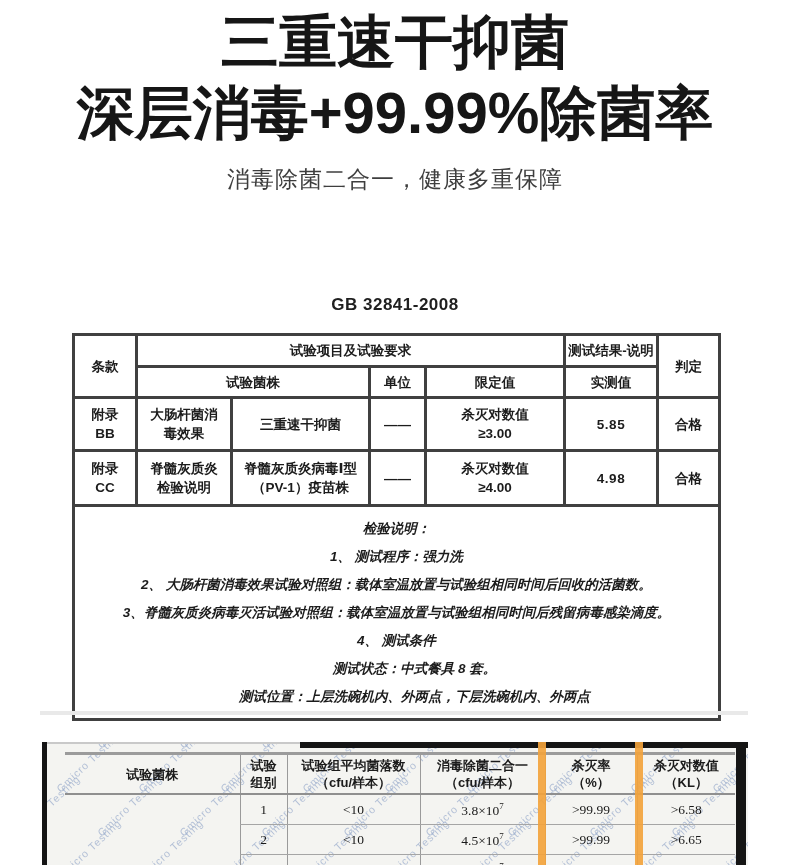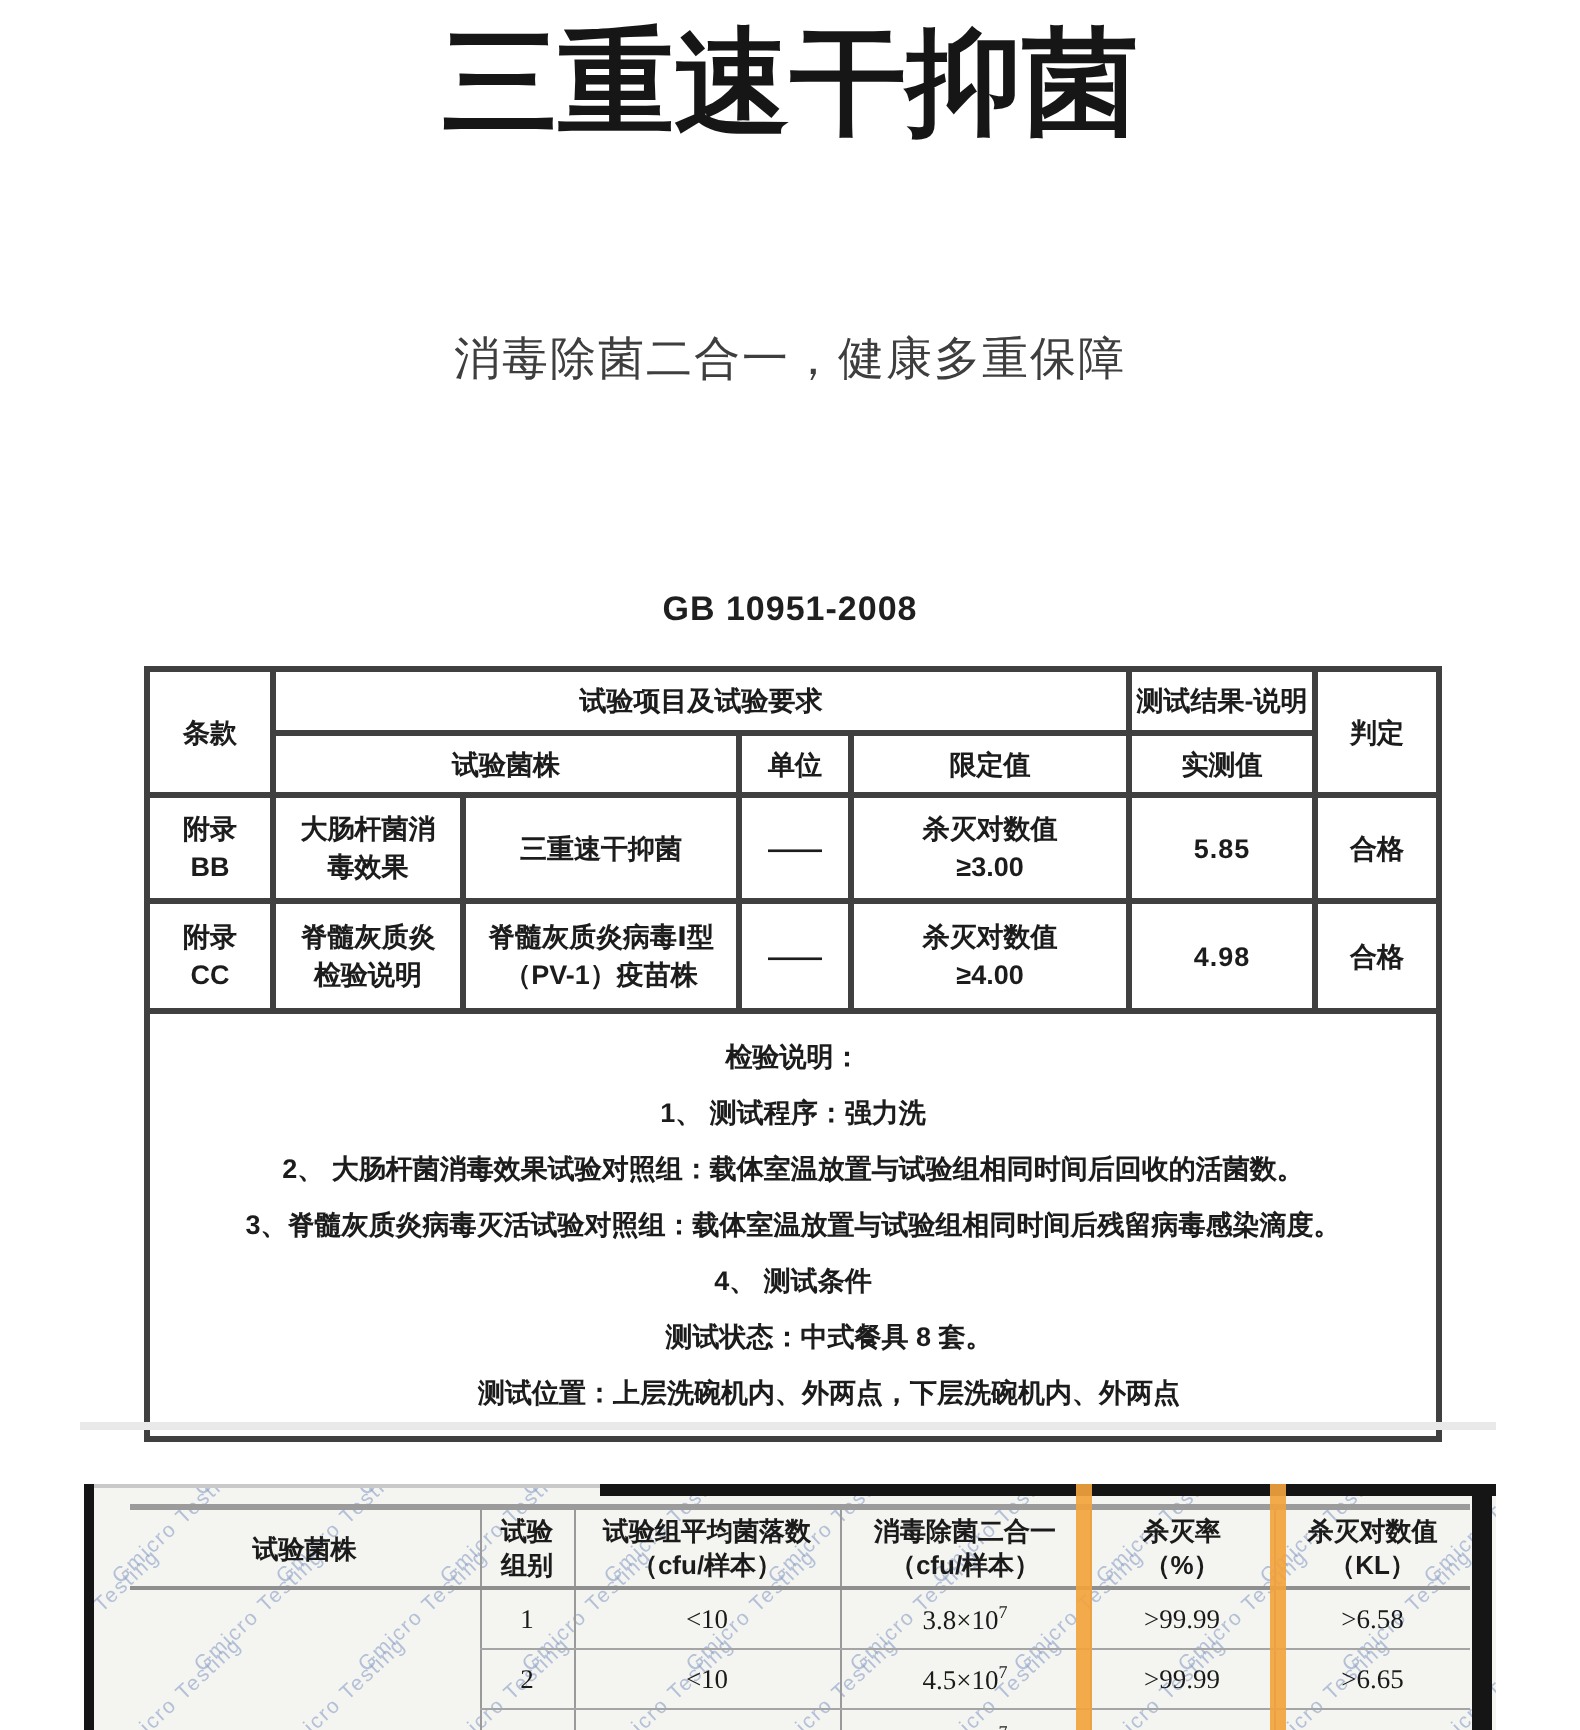--- a/index.html
+++ b/index.html
@@ -18,21 +18,21 @@
   table.gbt{position:absolute;left:72px;top:333px;width:646px;border-collapse:collapse;
             table-layout:fixed;background:#fff;}
   table.gbt td{border:3px solid #404040;text-align:center;vertical-align:middle;
                font-size:13.5px;font-weight:700;color:#1c1c1c;padding:0;line-height:19px;}
   table.gbt{border:2px solid #4f4f4f;}
   tr.gh1 td{height:29px;}
   tr.gh2 td{height:28px;}
   tr.gb1 td{height:50px;}
   tr.gb2 td{height:52px;}
   .measured{font-size:15px;font-weight:600;letter-spacing:.5px;}
-  td.notes-cell{height:211px;text-align:left;vertical-align:top;padding:8px 14px 0 16px;}
+  td.notes-cell{height:211px;text-align:left;vertical-align:top;padding:8px 14px 0 16px;font-style:italic;}
   .note-line{line-height:28px;font-size:13.5px;font-weight:700;color:#1c1c1c;white-space:nowrap;}
   .note-indent{padding-left:36px;}
 
   
   .divider{position:absolute;left:40px;top:711px;width:708px;height:4px;background:#e9e9e9;}
 
   
   .scan{position:absolute;left:42px;top:742px;width:706px;height:123px;background:#f4f4f1;overflow:hidden;}
   .wm{position:absolute;z-index:1;transform:rotate(-43deg);transform-origin:left center;
       font-size:10.5px;letter-spacing:1px;color:rgba(126,150,193,0.55);white-space:nowrap;
@@ -56,27 +56,28 @@
   td.strain-cell{border-bottom:none !important;}
   sup{font-size:9px;}
 </style>
 </head>
 <body>
 
 <div class="page">
 
   <div class="main-title">
     <div>三重速干抑菌</div>
+    <div>深层消毒+99.99%除菌率</div>
   </div>
 
   <div class="subtitle">
     <div>消毒除菌二合一，健康多重保障</div>
   </div>
 
-  <div class="gb-label">GB 10951-2008</div>
+  <div class="gb-label">GB 32841-2008</div>
 
   <table class="gbt">
     <colgroup>
       <col style="width:63px">
         <col style="width:95px">
         <col style="width:138px">
       <col style="width:56px">
         <col style="width:139px">
         <col style="width:93px">
         <col style="width:62px">

